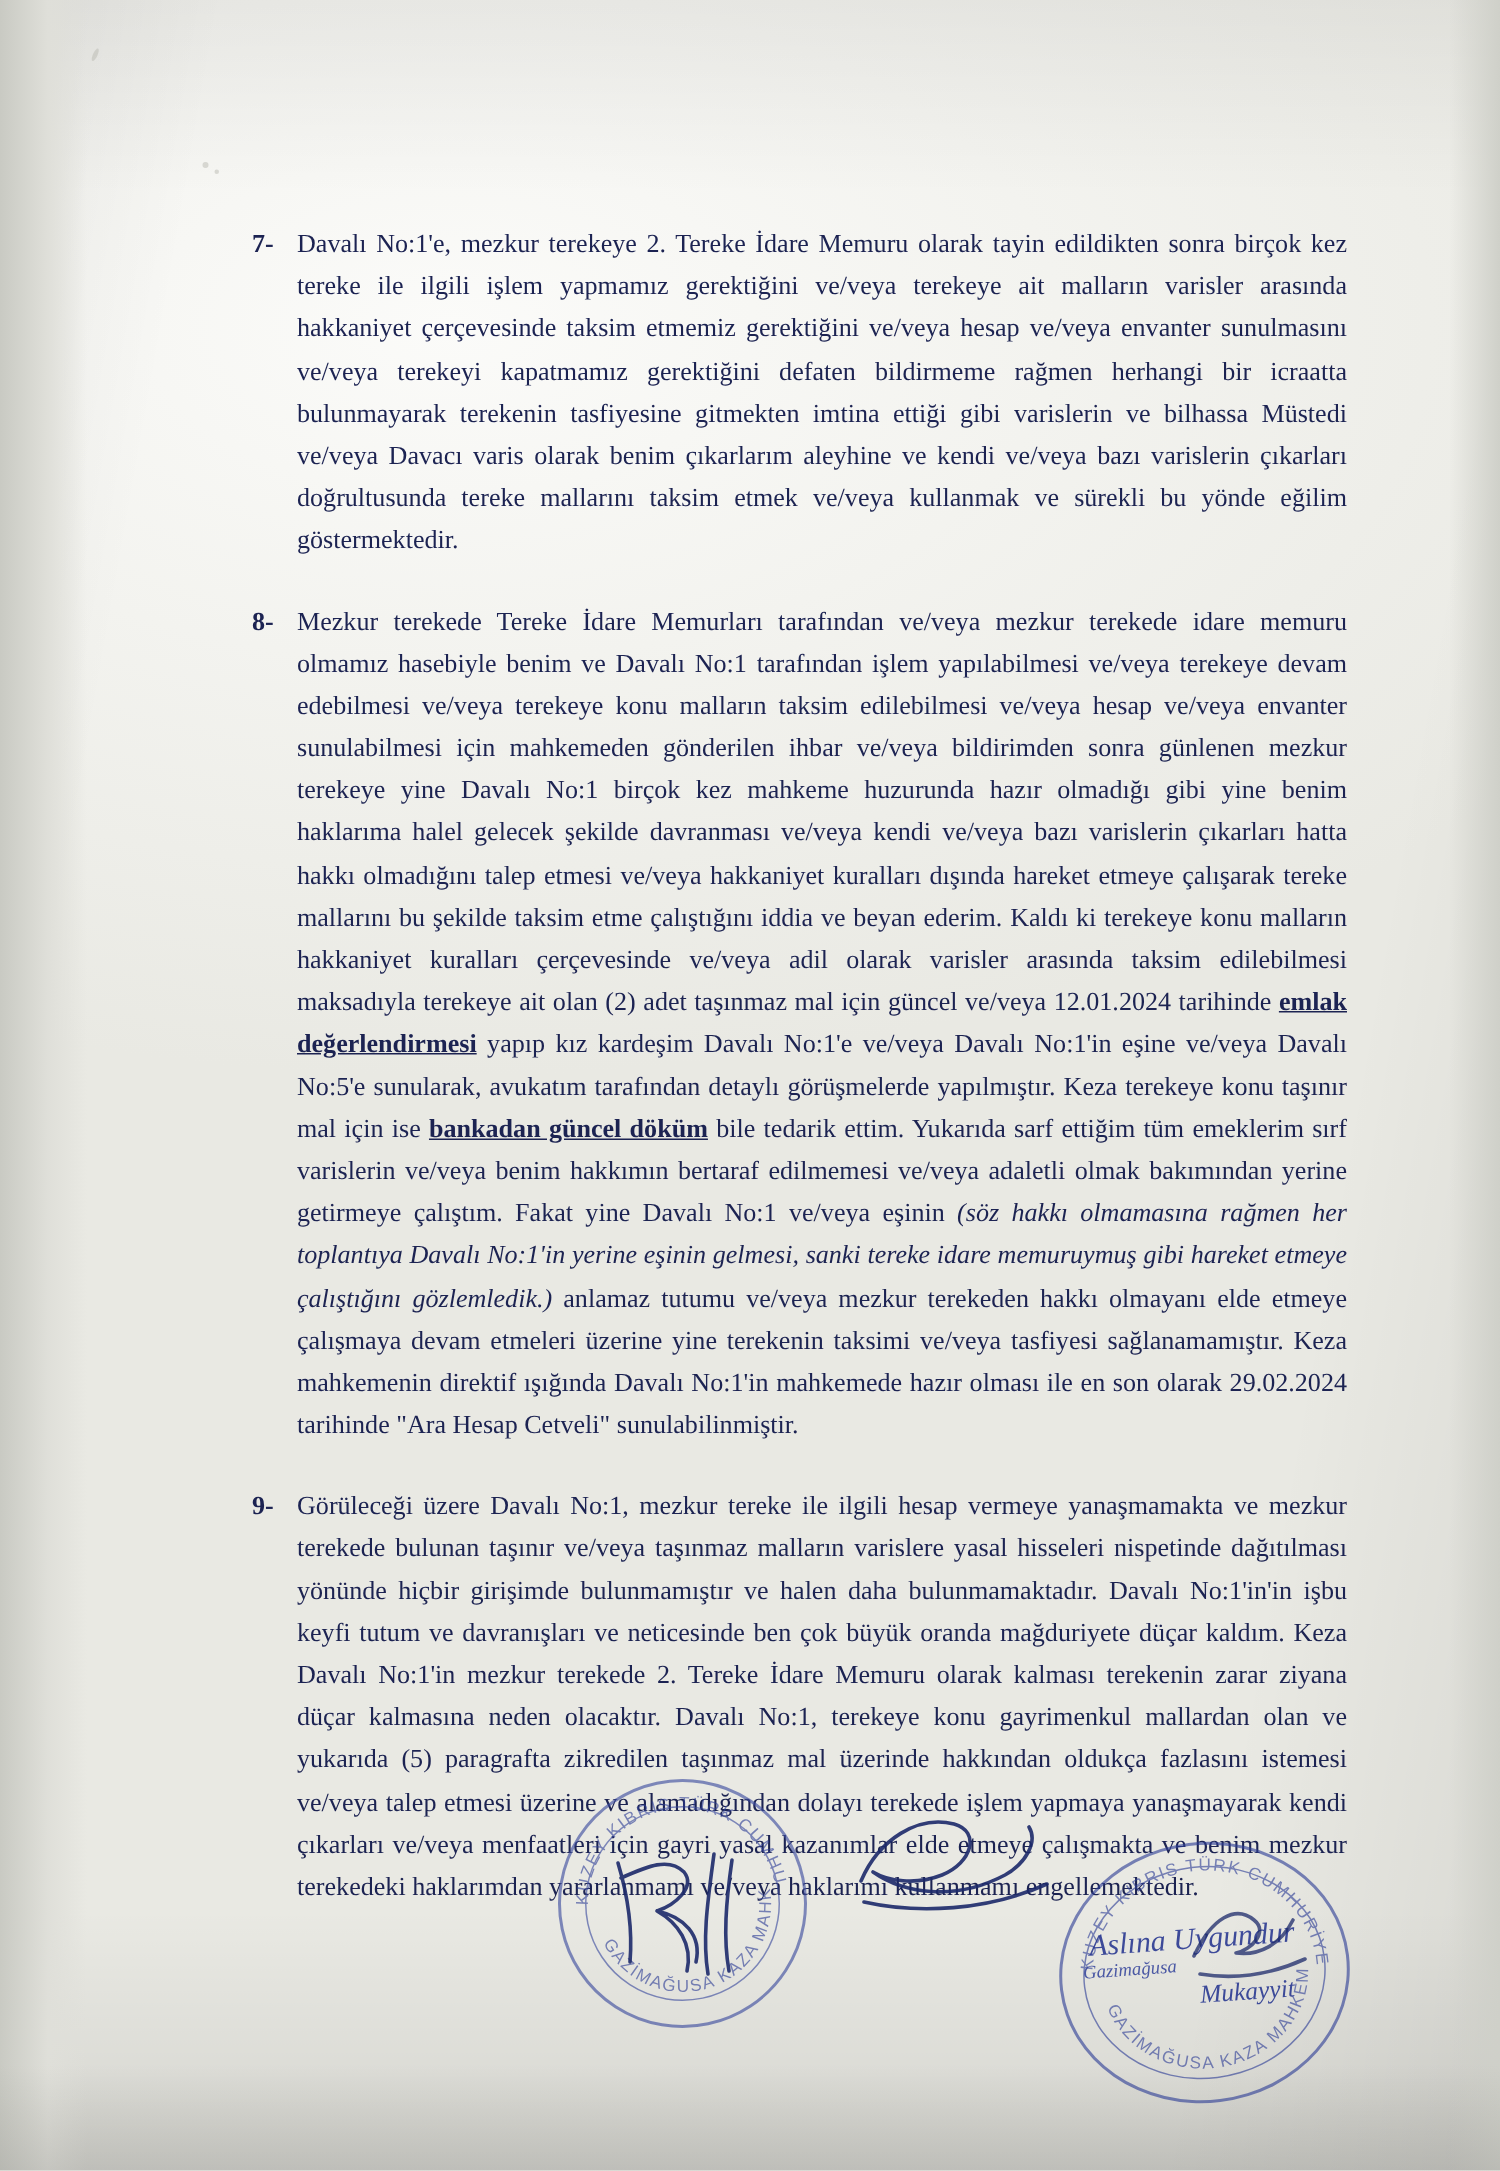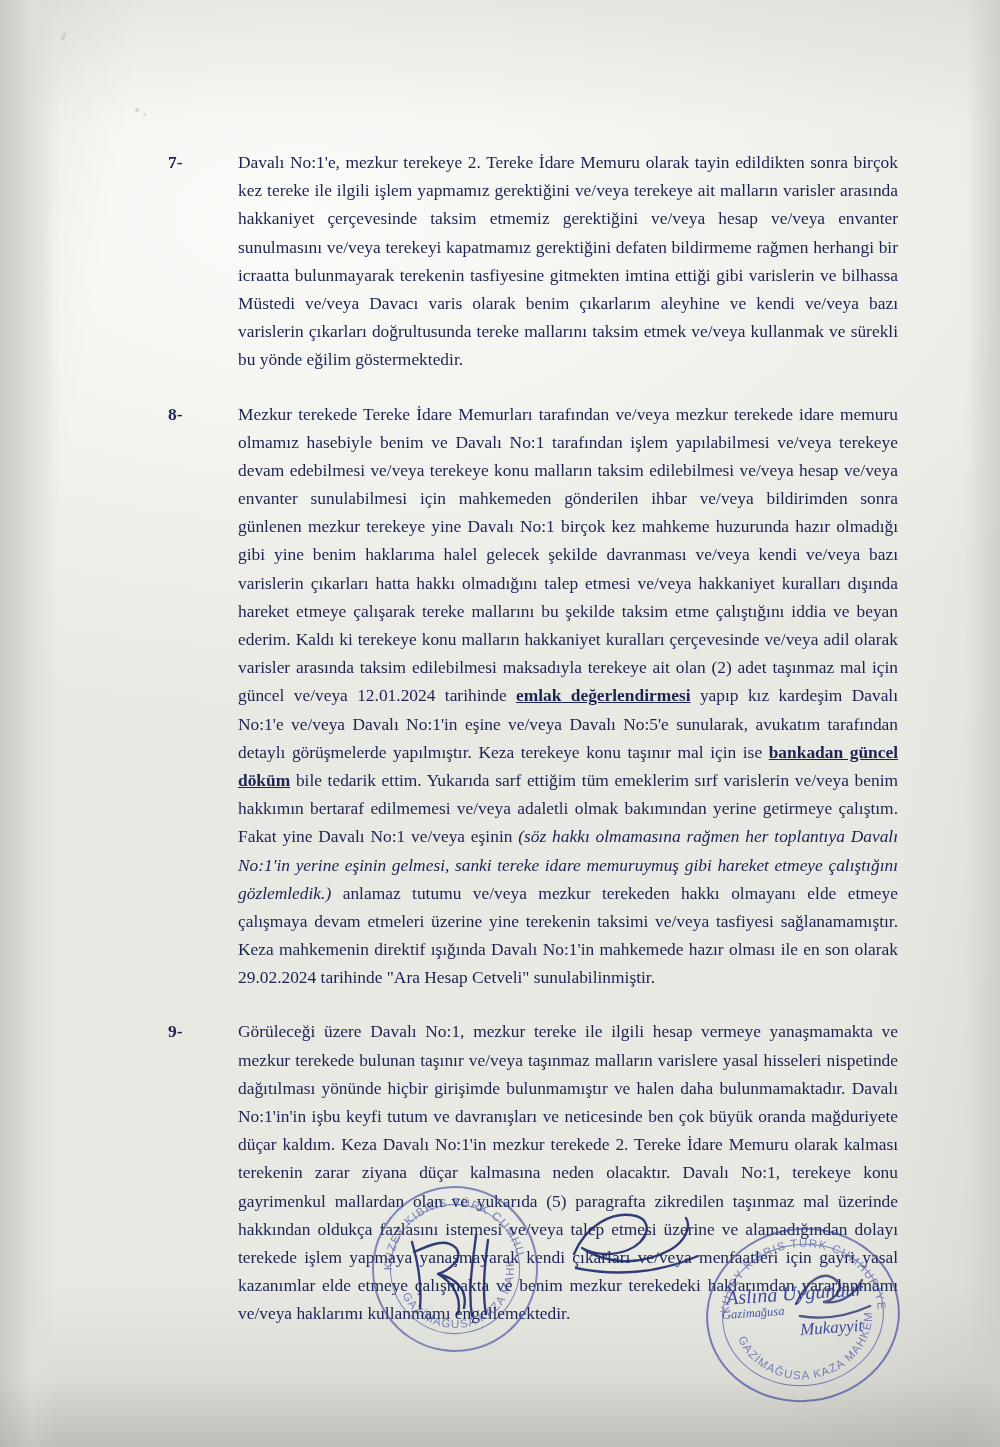--- a/index.html
+++ b/index.html
@@ -71,21 +71,20 @@
   .para .num {
     position: absolute;
     left: 0;
     top: 0;
     font-weight: bold;
     color: #1c2352;
     font-size: 17.4px;
   }
   .ptext {
     display: block;
-    margin-left: 40px;
   }
   .u {
     text-decoration: underline;
     font-weight: bold;
   }
   .it {
     font-style: italic;
   }
   
   .marks {

